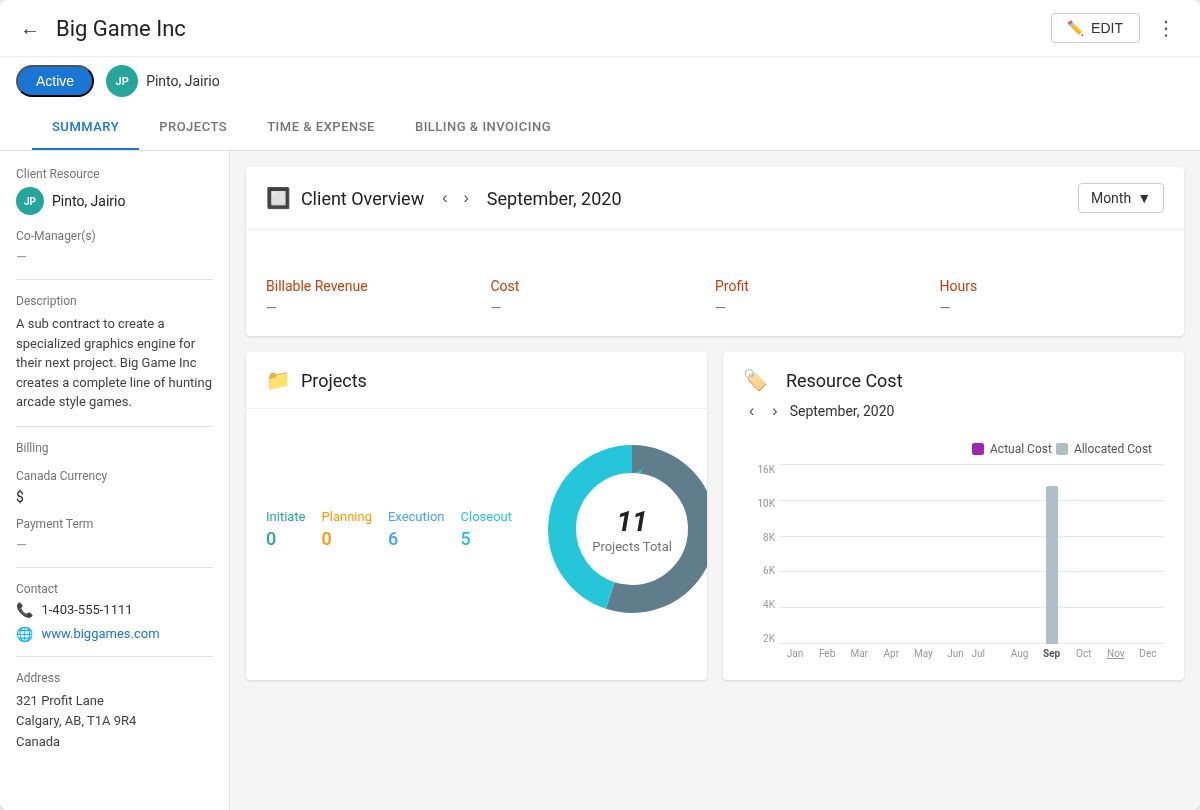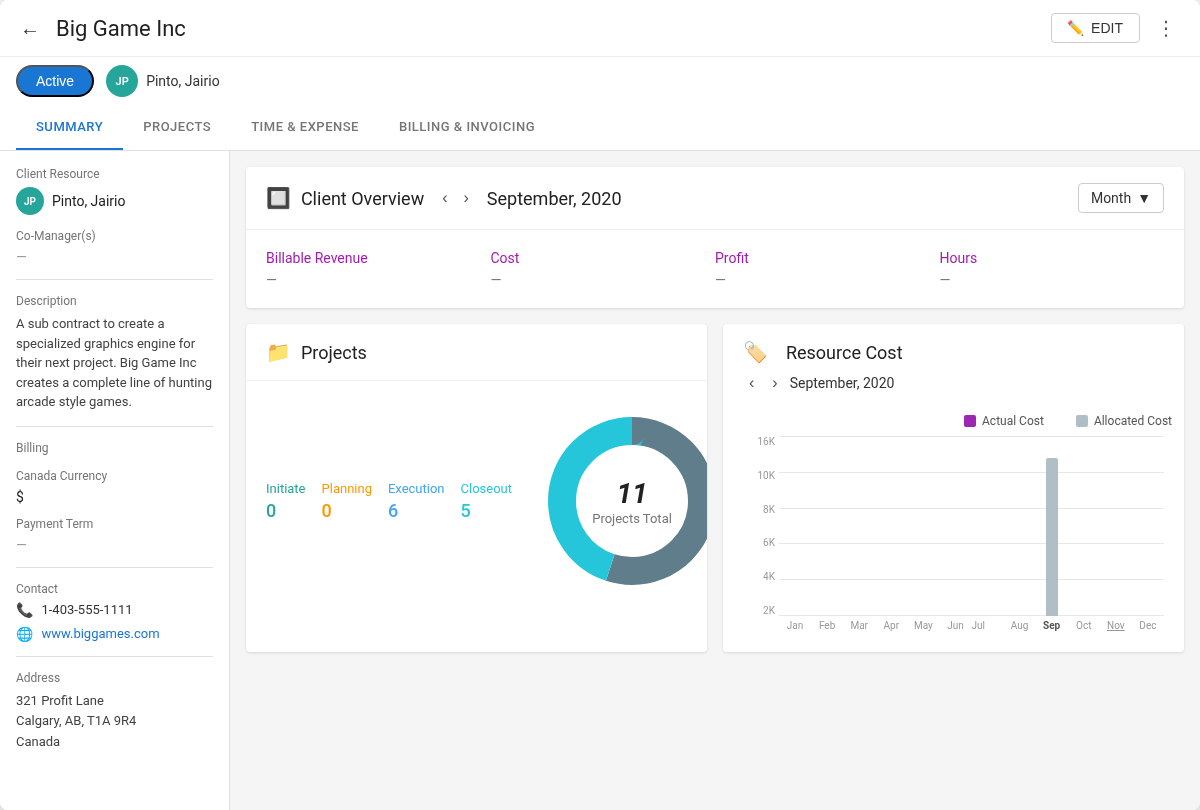--- a/index.html
+++ b/index.html
@@ -108,21 +108,21 @@
       font-size: 14px;
       color: #333;
     }
 
     
     .tabs {
       display: flex;
       align-items: center;
       border-bottom: 1px solid #e0e0e0;
       background: #fff;
-      padding: 0 16px;
+      padding: 0 32px;
     }
     .tab {
       padding: 14px 20px;
       font-size: 13px;
       font-weight: 500;
       color: #757575;
       cursor: pointer;
       border-bottom: 2px solid transparent;
       text-transform: uppercase;
       letter-spacing: 0.5px;
@@ -285,22 +285,23 @@
     .metrics-row {
       display: flex;
       padding: 20px 20px;
       gap: 0;
     }
     .metric-item {
       flex: 1;
     }
     .metric-label {
       font-size: 14px;
-      color: #a21caf;
+      color: #c2410c;
       margin-bottom: 6px;
+      margin-top: 28px;
     }
     .metric-value {
       font-size: 14px;
       color: #757575;
     }
 
     
     .bottom-row {
       display: flex;
       gap: 16px;
@@ -375,23 +376,23 @@
     }
     .resource-period-row {
       display: flex;
       align-items: center;
       gap: 6px;
       padding: 0 20px 12px;
     }
     .legend {
       display: flex;
       align-items: center;
-      gap: 32px;
+      gap: 4px;
       justify-content: flex-end;
-      padding: 8px 12px;
+      padding: 8px 32px;
     }
     .legend-item {
       display: flex;
       align-items: center;
       gap: 6px;
       font-size: 12px;
       color: #555;
     }
     .legend-dot {
       width: 12px;

